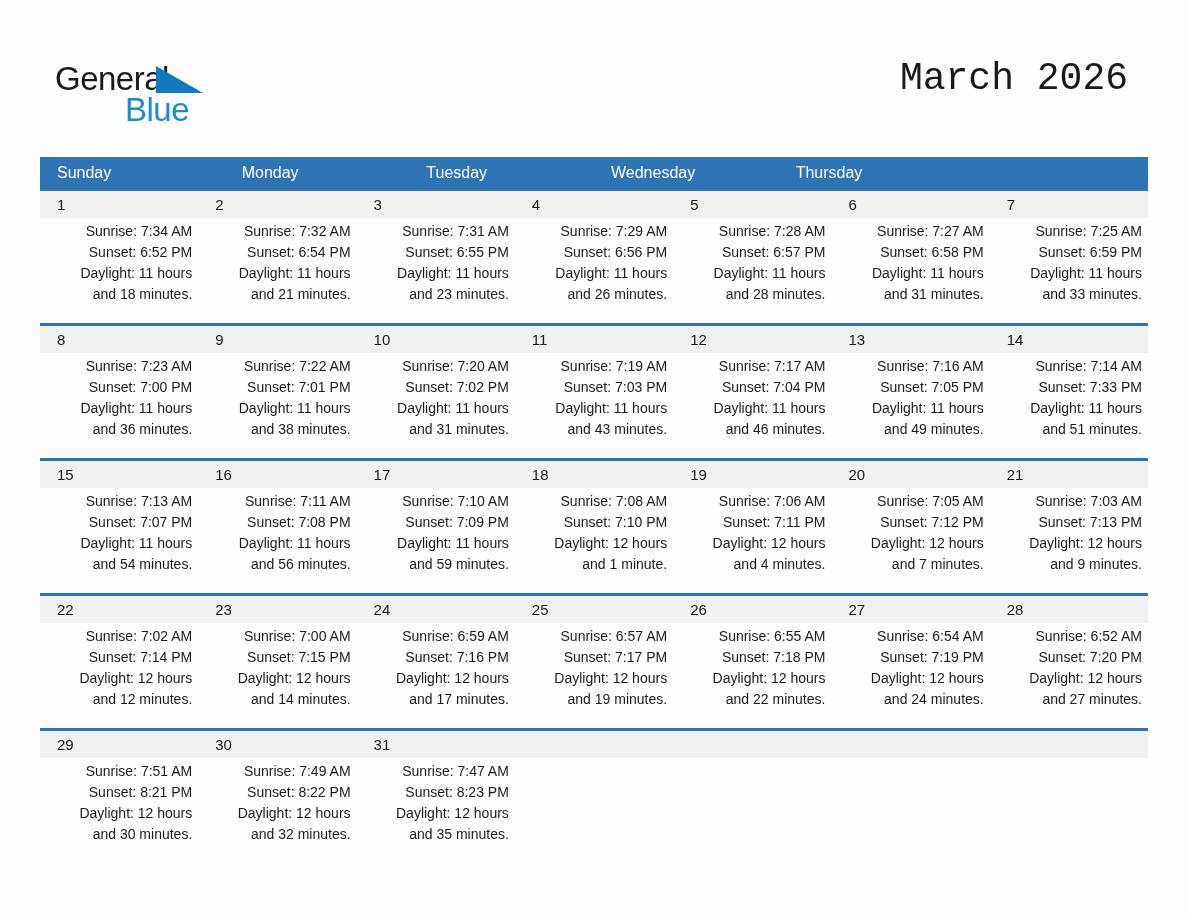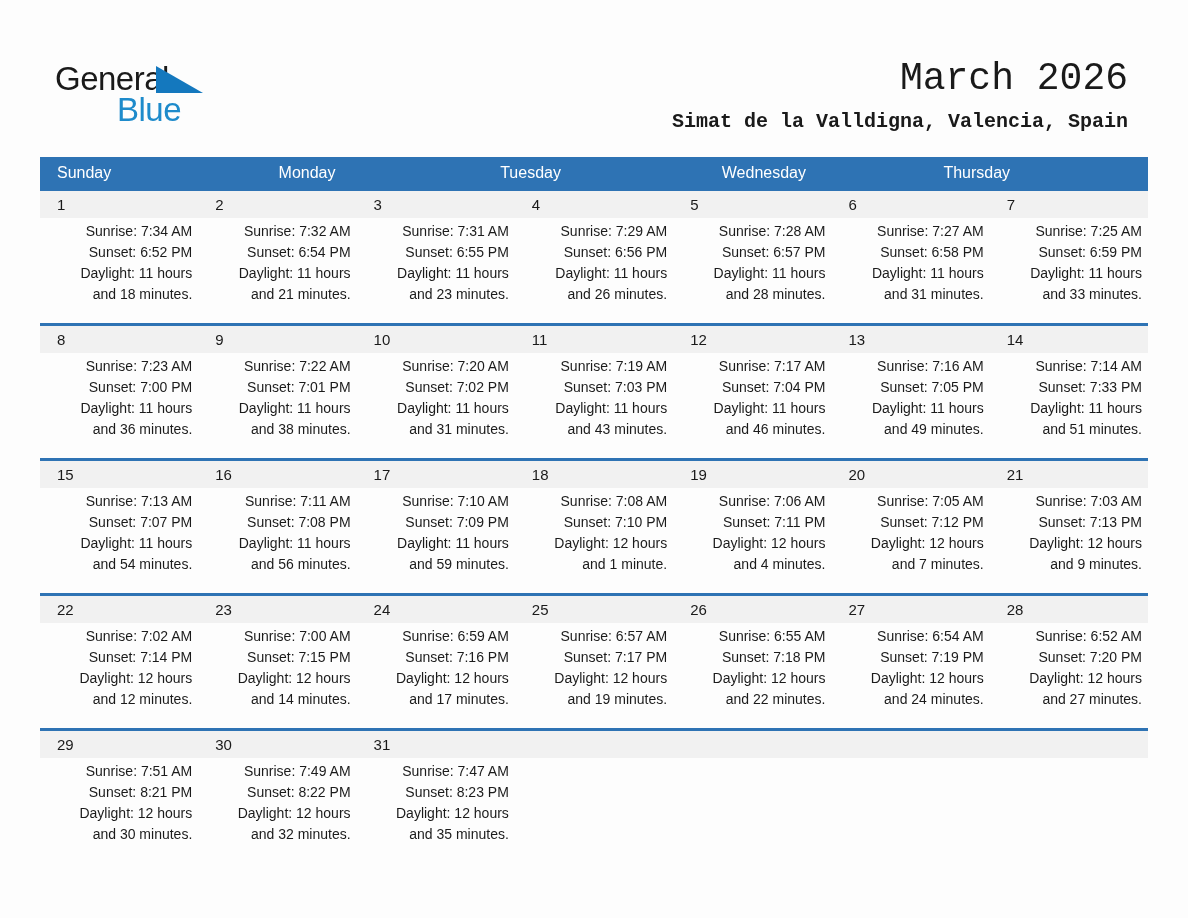--- a/index.html
+++ b/index.html
@@ -30,34 +30,34 @@
     position:absolute;left:0;top:0;
     font-size:33px;line-height:1;color:var(--logo-black);
     letter-spacing:-0.5px;
   }
   .logo-tri{
     position:absolute;left:101px;top:4px;width:47px;height:27px;
     background:var(--logo-triangle-blue);
     clip-path:polygon(0 0,100% 100%,0 100%);
   }
   .logo-blue{
-    position:absolute;left:62px;top:31px;
+    position:absolute;left:70px;top:31px;
     font-size:33px;line-height:1;color:var(--logo-blue);
     letter-spacing:-0.5px;
   }
 
   
   .title-block{position:absolute;top:57px;right:60px;text-align:right;font-family:Liberation Mono, monospace;}
   .cal-title{font-size:38px;line-height:44px;color:#1A1A1A;font-weight:400;}
   .cal-subtitle{font-size:20px;line-height:24px;color:#1A1A1A;font-weight:700;margin-top:9px;}
 
   
   .calendar{position:absolute;left:40px;top:157px;width:1108px;}
   .weekday-row{
-    display:grid;grid-template-columns:repeat(5,1fr);
+    display:grid;grid-template-columns:repeat(6,1fr);
     background:var(--header-blue);height:31px;
   }
   .weekday-cell{
     color:var(--weekday-text);font-size:16px;
     display:flex;align-items:center;
     padding-left:17px;box-sizing:border-box;
   }
   .week-row{
     display:grid;grid-template-columns:repeat(7,1fr);
     border-top:3px solid var(--row-border-blue);
@@ -80,21 +80,20 @@
 <div class="page">
 
   <div class="logo">
     <span class="logo-general">General</span>
     <span class="logo-tri"></span>
     <span class="logo-blue">Blue</span>
   </div>
 
   <div class="title-block">
     <div class="cal-title">March 2026</div>
-    <div class="cal-subtitle">Simat de la Valldigna, Valencia, Spain</div>
   </div>
 
   <div class="calendar">
       <div class="weekday-row">
         <div class="weekday-cell">Sunday</div>
         <div class="weekday-cell">Monday</div>
         <div class="weekday-cell">Tuesday</div>
         <div class="weekday-cell">Wednesday</div>
         <div class="weekday-cell">Thursday</div>
       </div>

